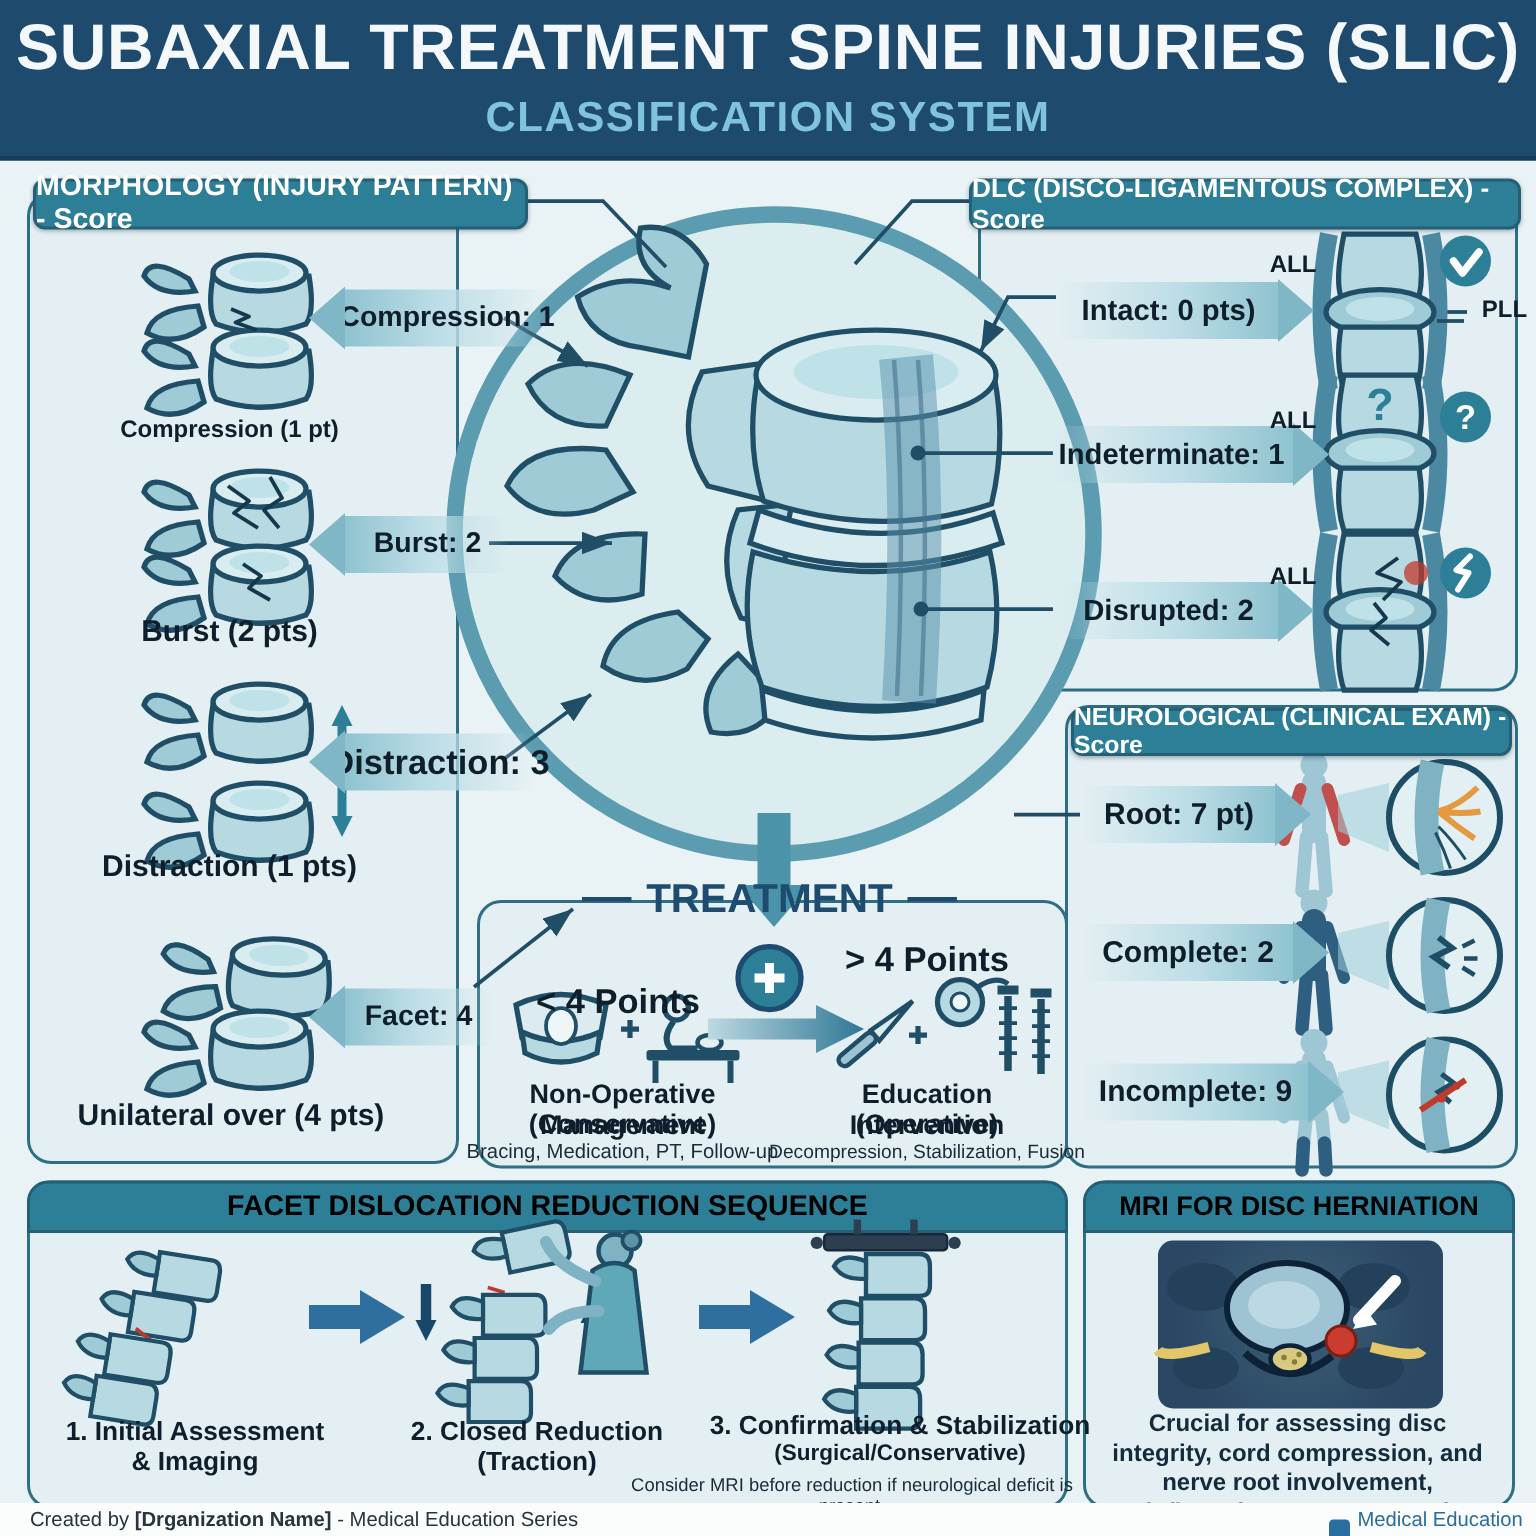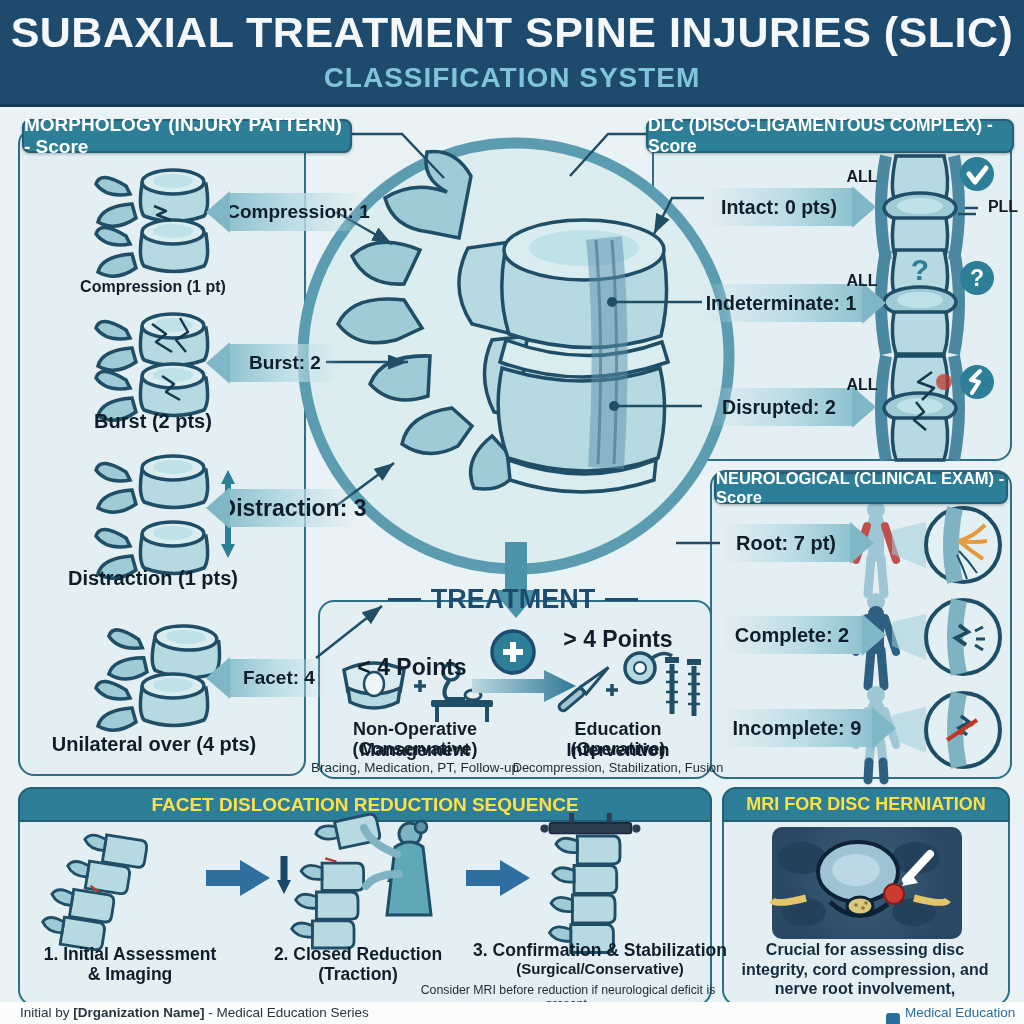--- a/index.html
+++ b/index.html
@@ -12,21 +12,21 @@
   .banner .title{position:absolute;left:0;top:8px;width:100%;text-align:center;
           color:#f4f8fa;font-size:43px;font-weight:800;letter-spacing:.5px;}
   .banner .subtitle{position:absolute;left:0;top:62px;width:100%;text-align:center;
           color:#7fc4da;font-size:28px;font-weight:800;letter-spacing:1px;}
   
   .panel{border:2.5px solid #2f6f86;border-radius:16px;background:#e3eff2;z-index:1;}
   .tab{background:#2d7e97;border:2px solid #245f75;border-radius:8px;color:#fff;
        font-weight:700;display:flex;align-items:center;justify-content:center;
        z-index:3;box-shadow:0 1px 3px rgba(10,40,60,.35);}
   .band{position:absolute;left:-2px;top:-2px;right:-2px;height:31px;background:#2d7e97;
-        border-radius:14px 14px 0 0;color:#fde047;font-weight:700;display:flex;
+        border-radius:14px 14px 0 0;color:#000000;font-weight:700;display:flex;
         align-items:center;justify-content:center;border:2px solid #245f75;}
   
   .albl,.arbl{display:flex;align-items:center;justify-content:center;
         font-weight:700;color:#0f1e2b;z-index:3;white-space:nowrap;}
   .albl{background:linear-gradient(to right,#8fc3d0 0%,#bcdde6 45%,rgba(233,242,244,0) 100%);margin-left:20px;}
   .albl::before{content:"";position:absolute;left:-24px;top:50%;transform:translateY(-50%);
         border-right:24px solid #7fb7c6;border-top:21px solid transparent;
         border-bottom:21px solid transparent;}
   .arbl{background:linear-gradient(to left,#8fc3d0 0%,#bcdde6 45%,rgba(233,242,244,0) 100%);}
   .arbl::after{content:"";position:absolute;right:-24px;top:50%;transform:translateY(-50%);
@@ -409,21 +409,21 @@
   <div class="abs cap" style="left:258px;top:944px;width:200px;font-size:17.5px;">2. Closed Reduction</div>
   <div class="abs cap" style="left:258px;top:964px;width:200px;font-size:17.5px;">(Traction)</div>
   <div class="abs cap" style="left:470px;top:940px;width:260px;font-size:17.5px;">3. Confirmation &amp; Stabilization</div>
   <div class="abs cap" style="left:470px;top:960px;width:260px;font-size:15px;">(Surgical/Conservative)</div>
   <div class="abs cap small" style="left:418px;top:983px;width:300px;font-size:12.3px;color:#1a2b38;">Consider MRI before reduction if neurological deficit is present.</div>
 
   <div class="abs cap" style="left:734px;top:940px;width:262px;font-size:16px;font-weight:600;color:#132b3d;line-height:1.22;">Crucial for assessing disc integrity, cord compression, and nerve root involvement, influencing DLC score and treatment plan.</div>
 
   <div class="abs footer">
     <div class="abs" style="left:20px;top:3px;">
-      <span>Initial by </span><b>[Drganization Name]</b><span> - Medical Education Series</span>
+      <span>Created by </span><b>[Drganization Name]</b><span> - Medical Education Series</span>
     </div>
     <div class="abs" style="left:886px;top:3px;display:flex;align-items:center;gap:5px;color:#2a6e9e;">
       <span class="brandbox"></span>
       <span>Medical Education ns</span>
     </div>
   </div>
 
 </div>
 
 </body></html>

